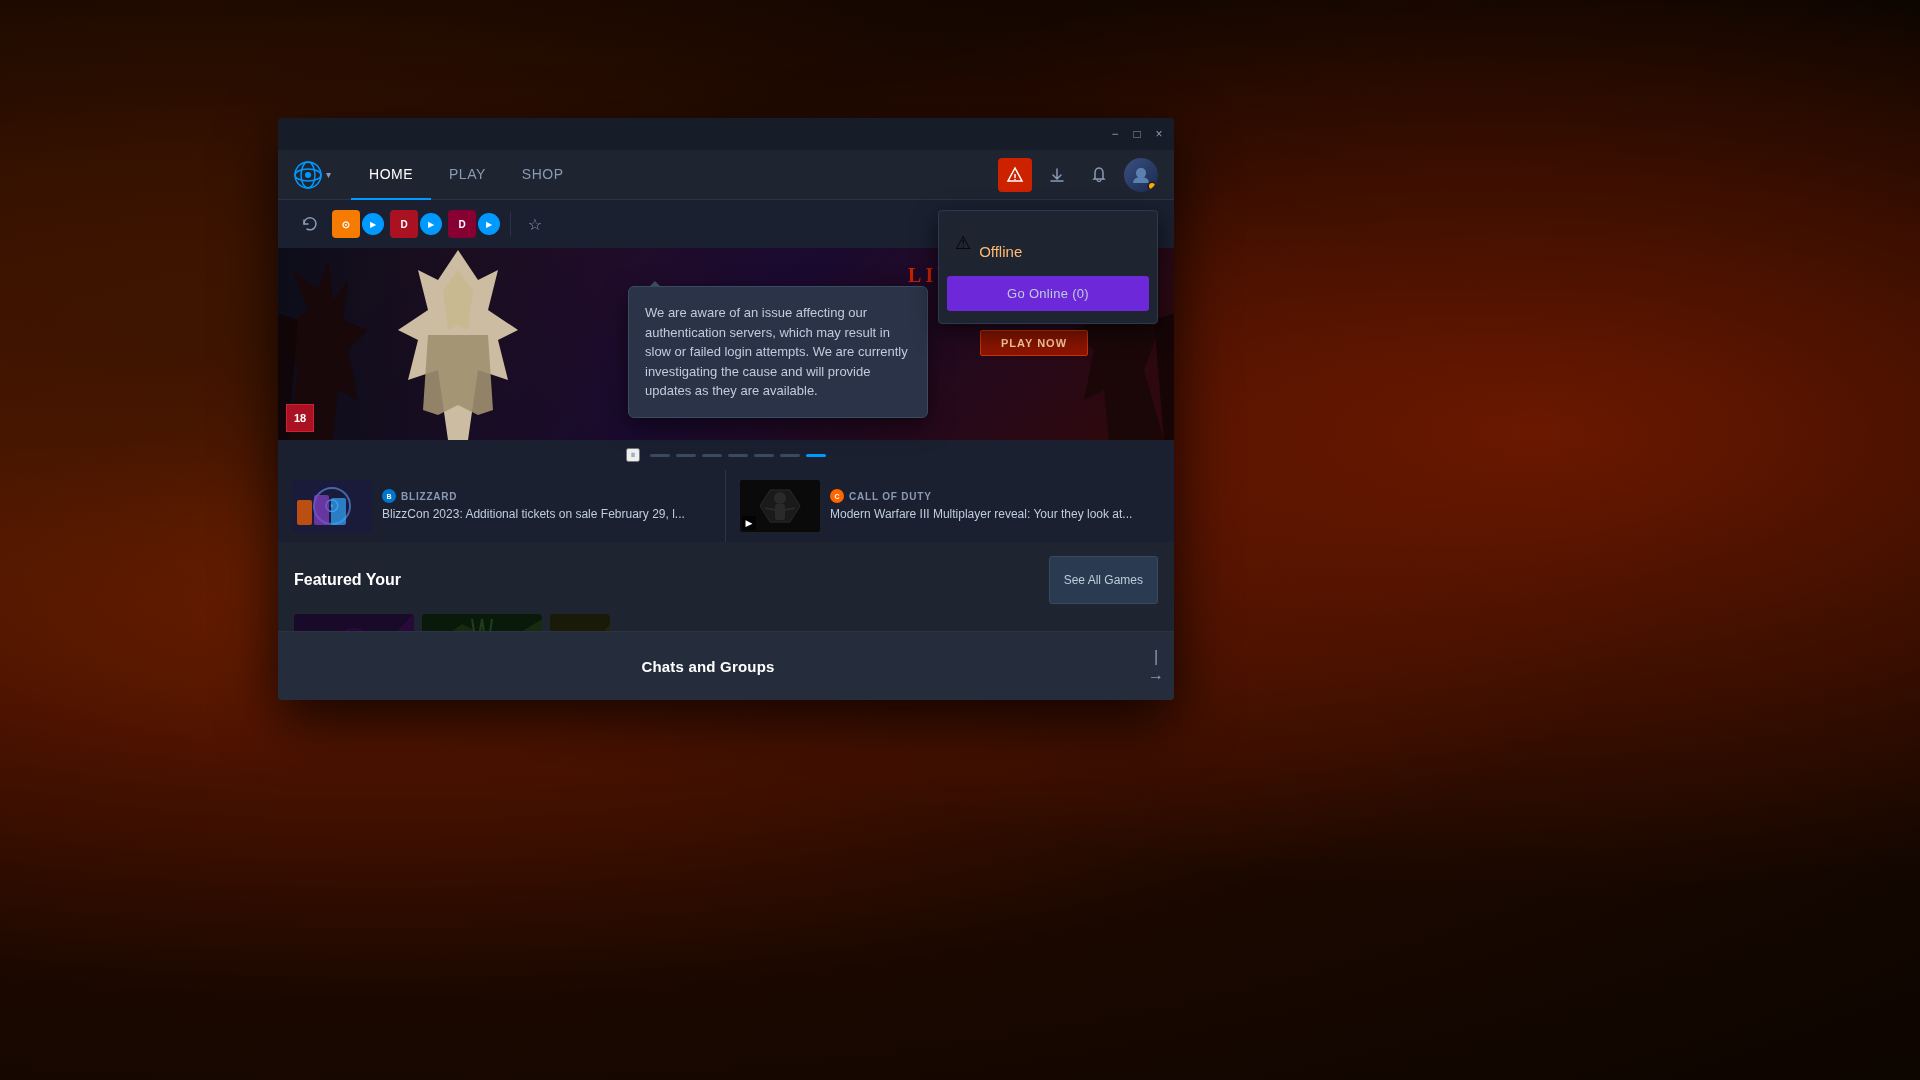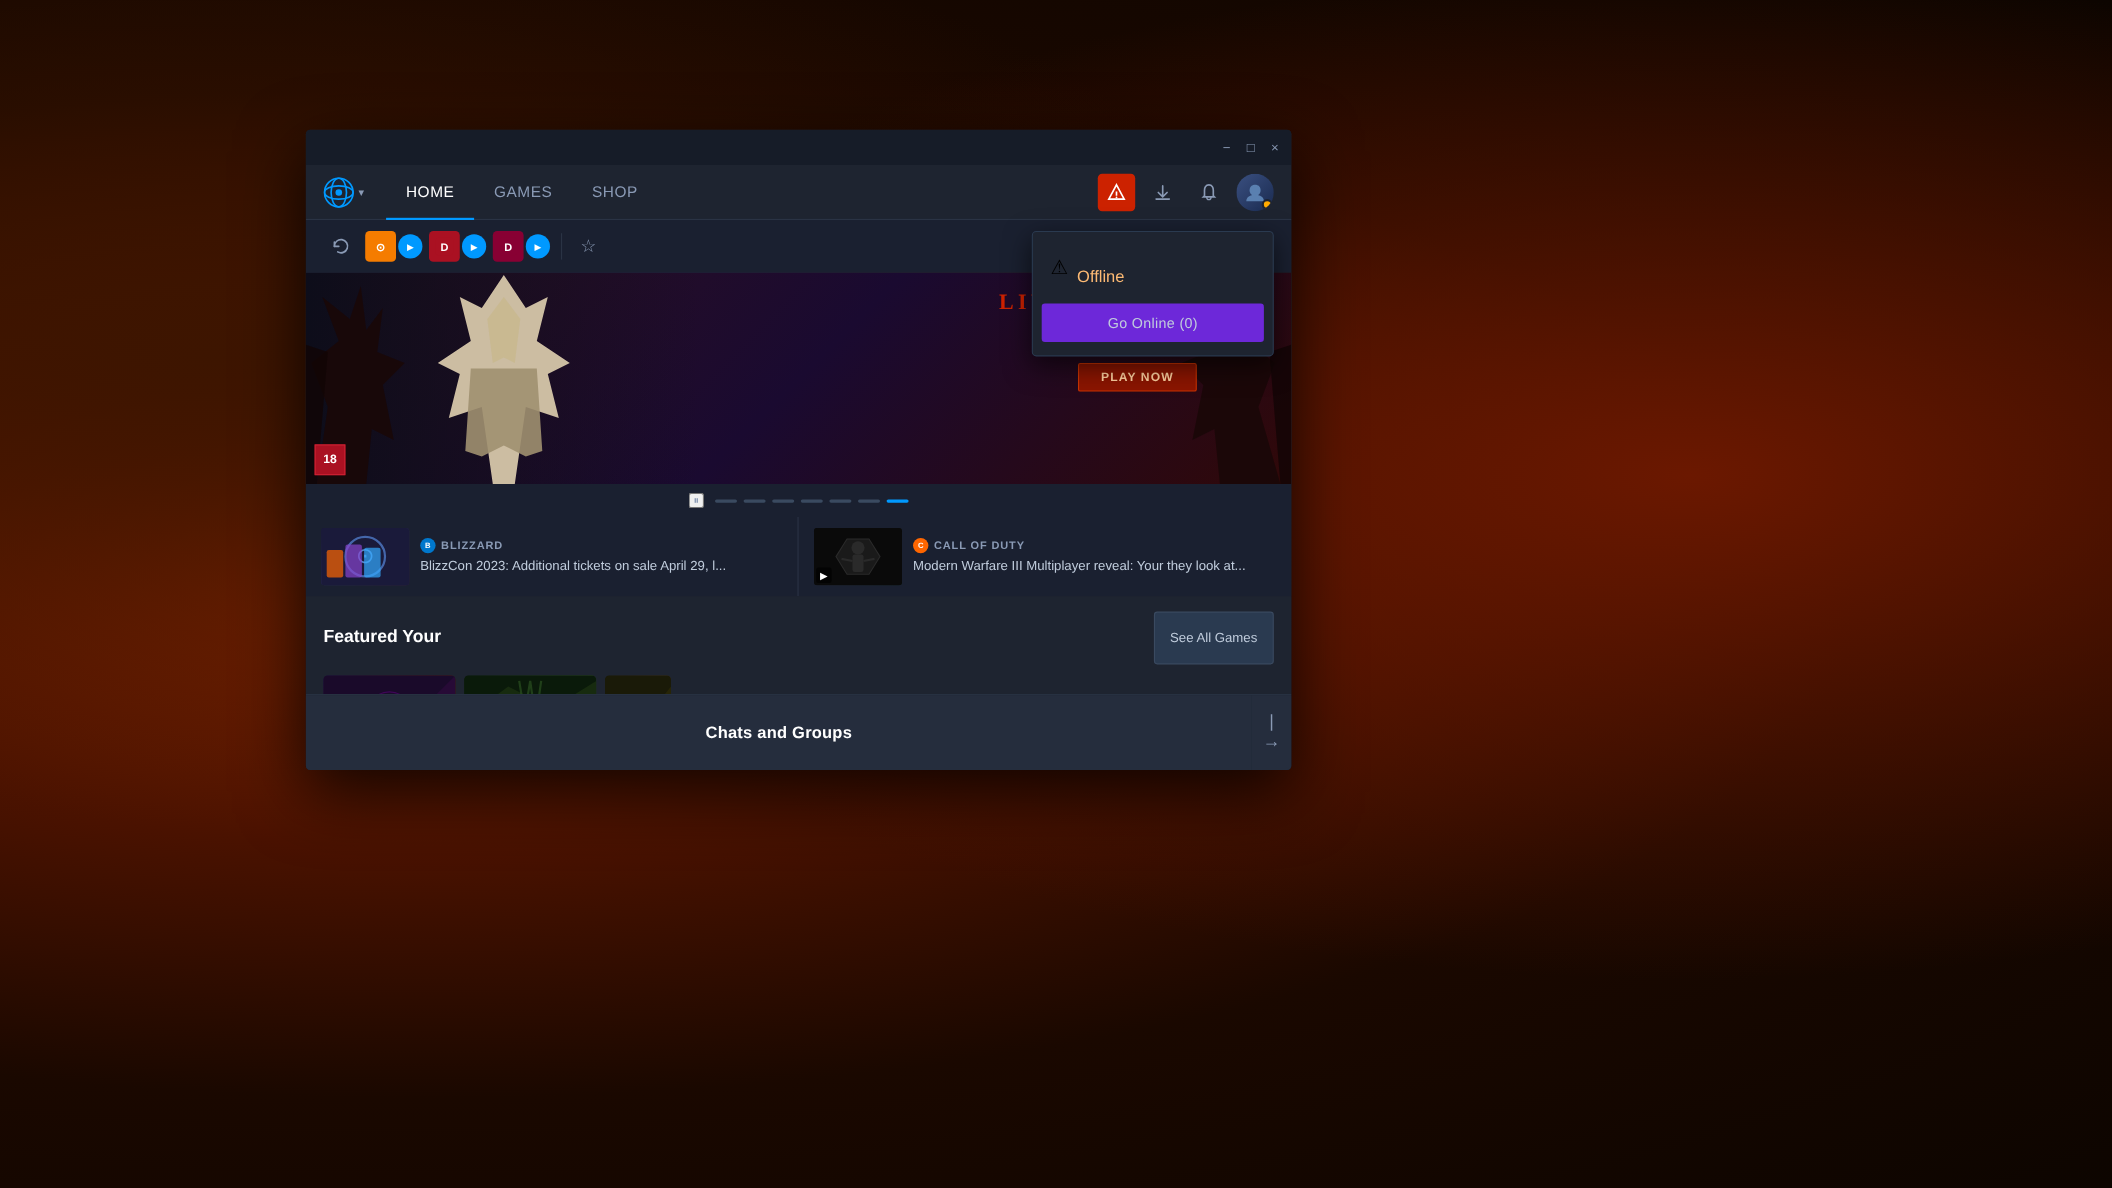--- a/index.html
+++ b/index.html
@@ -590,21 +590,21 @@
         <circle cx="14" cy="14" r="13" fill="none" stroke="#0099ff" stroke-width="1.5"></circle>
         <ellipse cx="14" cy="14" rx="7" ry="13" fill="none" stroke="#0099ff" stroke-width="1.5"></ellipse>
         <ellipse cx="14" cy="14" rx="13" ry="6" fill="none" stroke="#0099ff" stroke-width="1.5"></ellipse>
         <circle cx="14" cy="14" r="3" fill="#0099ff"></circle>
       </svg>
       <span class="nav-chevron">▾</span>
     </div>
 
     <div class="nav-links">
       <a class="nav-link active">HOME</a>
-      <a class="nav-link">GAMES</a>
+      <a class="nav-link">PLAY</a>
       <a class="nav-link">SHOP</a>
     </div>
 
     <div class="nav-actions">
       <button class="nav-icon-btn red-btn">
         <svg width="18" height="18" viewBox="0 0 18 18">
           <polygon points="9,2 16,15 2,15" fill="none" stroke="white" stroke-width="1.5"></polygon>
           <line x1="9" y1="8" x2="9" y2="12" stroke="white" stroke-width="1.5"></line>
           <circle cx="9" cy="13.5" r="0.8" fill="white"></circle>
         </svg>
@@ -682,20 +682,24 @@
           </svg>
         </div>
         <div class="play-btn">▶</div>
       </div>
 
       <div class="toolbar-divider"></div>
 
       <div class="star-btn">☆</div>
     </div>
 
+    <div class="notification-tooltip" style="position:absolute; top:168px; left:350px; z-index:50;">
+      <div class="tooltip-arrow"></div>
+      <span>We are aware of an issue affecting our authentication servers, which may result in slow or failed login attempts. We are currently investigating the cause and will provide updates as they are available.</span>
+    </div>
 
     <div class="hero-banner">
       <div class="hero-bg"></div>
 
       <div style="position:absolute; left:0; bottom:0; width:100%; height:100%; overflow:hidden;">
 
         <svg style="position:absolute;left:0;bottom:0;" width="130" height="190" viewBox="0 0 130 190">
           <path d="M10,190 L20,120 L5,80 L30,60 L15,20 L40,40 L50,10 L55,50 L70,30 L65,70 L90,80 L70,100 L80,150 L60,140 L55,190Z" fill="#1a0808" opacity="0.9"></path>
           <path d="M0,190 L0,100 L-10,60 L20,70 L10,190Z" fill="#120505" opacity="0.8"></path>
         </svg>
@@ -747,21 +751,21 @@
             <rect x="5" y="20" width="15" height="25" rx="2" fill="#ff6600" opacity="0.7"></rect>
             <rect x="22" y="15" width="15" height="30" rx="2" fill="#8844cc" opacity="0.7"></rect>
             <rect x="39" y="18" width="15" height="27" rx="2" fill="#33aaff" opacity="0.7"></rect>
           </svg>
         </div>
         <div class="news-info">
           <div class="news-brand">
             <div class="news-brand-icon brand-blizzard">B</div>
             <span class="news-brand-name">BLIZZARD</span>
           </div>
-          <div class="news-title">BlizzCon 2023: Additional tickets on sale April 29, l...</div>
+          <div class="news-title">BlizzCon 2023: Additional tickets on sale February 29, l...</div>
         </div>
       </div>
 
       <div class="news-card" style="border-right:none;">
         <div class="news-thumb news-thumb-cod">
           <svg width="80" height="52" viewBox="0 0 80 52">
             <rect width="80" height="52" fill="#0a0a0a"></rect>
             <path d="M30 10 L50 10 L60 26 L50 42 L30 42 L20 26 Z" fill="#1a1a1a" stroke="#2a2a2a"></path>
 
             <circle cx="40" cy="18" r="6" fill="#2a2a2a"></circle>

